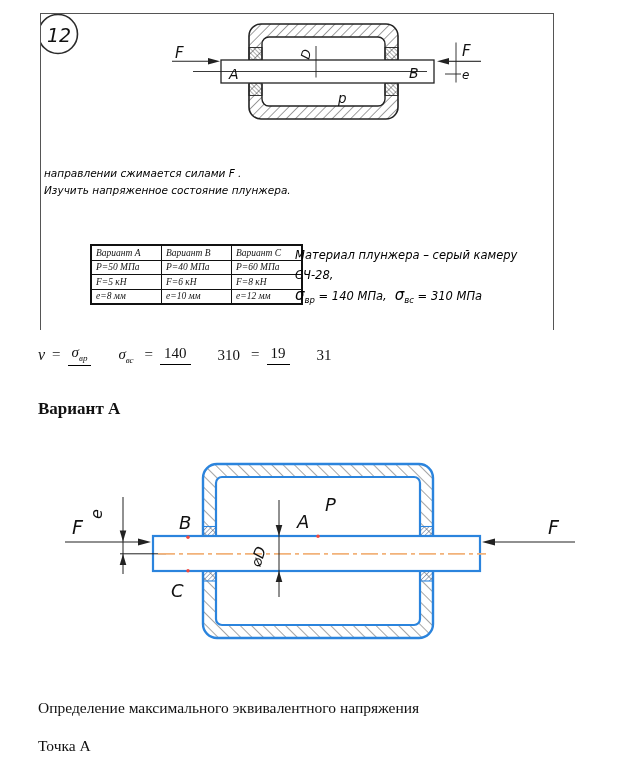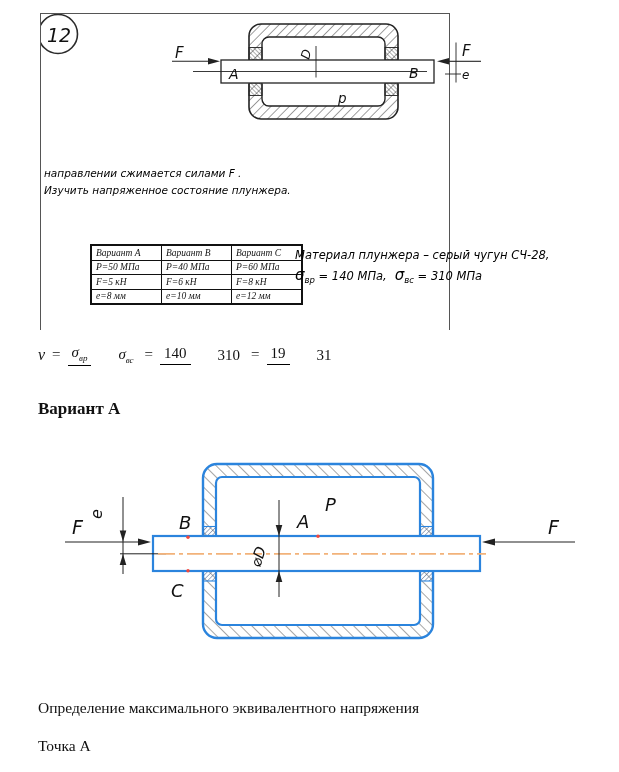--- a/index.html
+++ b/index.html
@@ -1,20 +1,20 @@
 <!DOCTYPE html>
 <html><head>
 <meta charset="utf-8">
 <style>
   html,body{margin:0;padding:0;background:#fff;}
   #page{position:relative;width:619px;height:772px;background:#fff;overflow:hidden;
         font-family:"Liberation Serif",serif;color:#111;}
 
   
-  #frame{position:absolute;left:40px;top:13px;width:410px;height:317px;
+  #frame{position:absolute;left:40px;top:13px;width:514px;height:317px;
          border-top:1.5px solid #555;border-left:1.5px solid #555;border-right:1.5px solid #555;
          box-sizing:border-box;}
   #fig1{position:absolute;left:0;top:0;}
 
   .statement{position:absolute;left:3px;top:151px;width:502px;
              font-family:"DejaVu Sans",sans-serif;font-style:italic;
              font-size:10.5px;line-height:16.5px;color:#000;}
 
   table.variants{position:absolute;left:49px;top:230px;border-collapse:collapse;
                  border:2px solid #111;
@@ -133,21 +133,21 @@
         </tr>
         <tr>
           <td>e=8 мм</td>
           <td>e=10 мм</td>
           <td>e=12 мм</td>
         </tr>
       </tbody>
     </table>
 
     <div class="material">
-      <div>Материал плунжера  –  серый чугун СЧ-28,</div>
+      <div>Материал плунжера  –  серый камеру СЧ-28,</div>
       <div>
         <span class="sg">σ</span><span class="sgs">вр</span><span> = 140 МПа,</span><span class="sg sp">σ</span><span class="sgs">вс</span><span> = 310 МПа</span>
       </div>
     </div>
   </div>
 
   <div class="formula">
     <span class="nu">ν</span>
     <span>=</span>
     <span class="frac">

